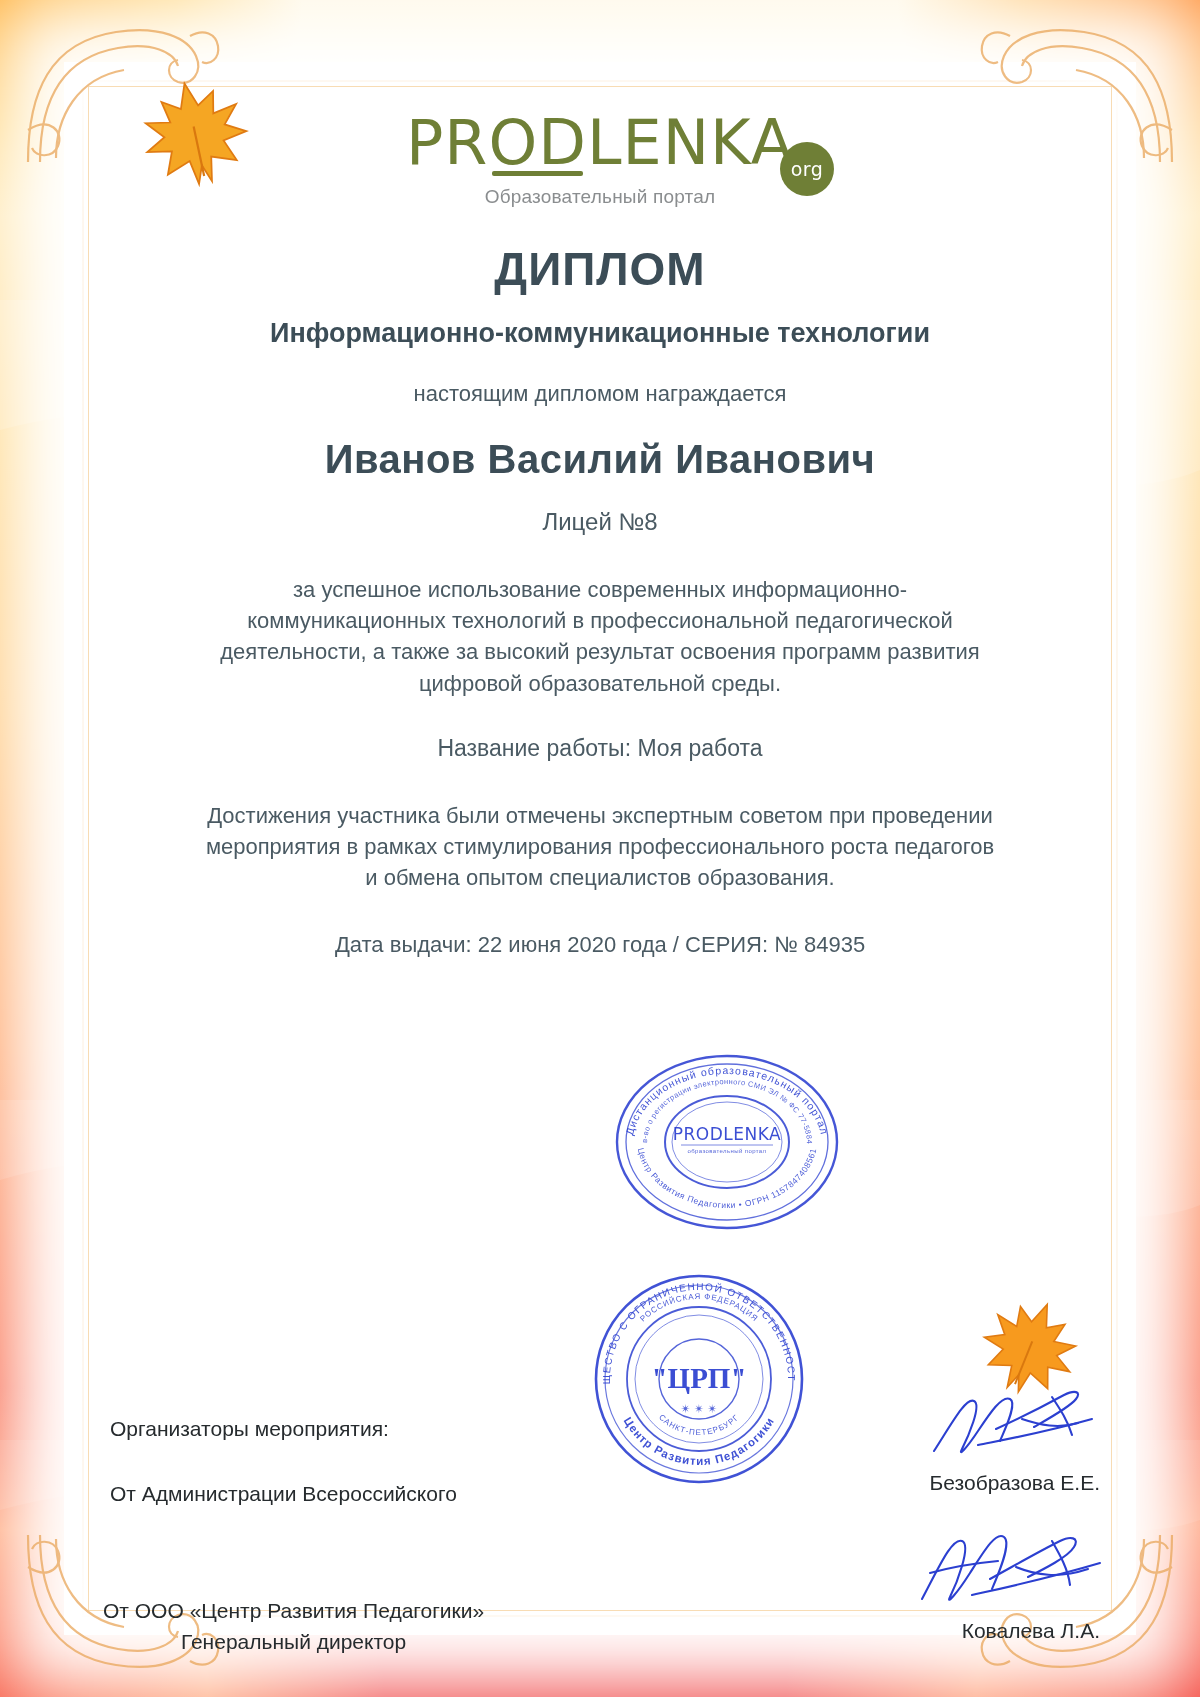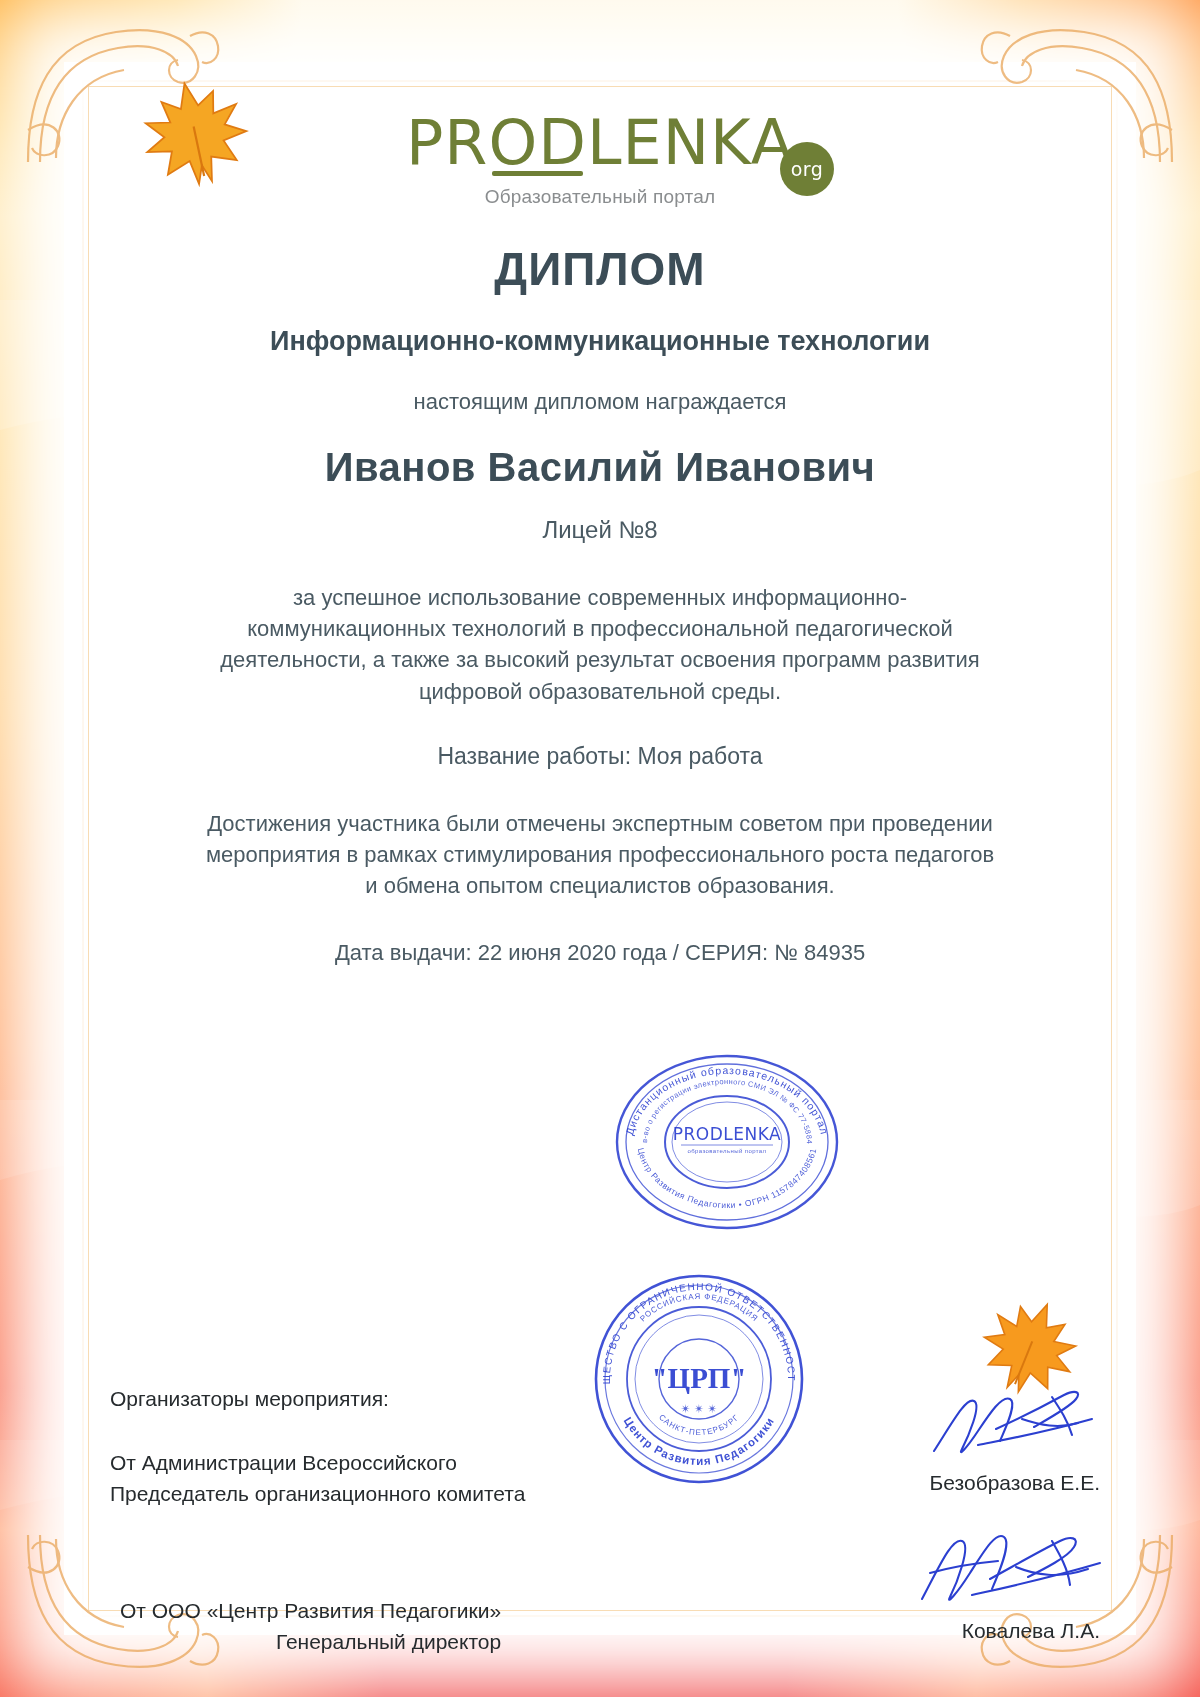--- a/index.html
+++ b/index.html
@@ -90,41 +90,41 @@
     font-family:"DejaVu Sans", sans-serif;
   }
   #logo-sub {
     margin-top:12px; font-size:19px; color:#8a8d8f; letter-spacing:.2px;
   }
 
   #dip-title {
     margin-top:34px; font-size:46px; font-weight:bold; letter-spacing:1px; color:#3c4d57;
   }
   #dip-sub {
-    margin-top:30px; font-size:27px; font-weight:bold; color:#3c4d57;
+    margin-top:22px; font-size:27px; font-weight:bold; color:#3c4d57;
   }
   #award-line { margin-top:32px; font-size:22px; color:#4a5a63; }
   #recipient  { margin-top:30px; font-size:40px; font-weight:bold; color:#3c4d57; letter-spacing:.5px; }
   #school     { margin-top:26px; font-size:24px; color:#4a5a63; }
 
   .para {
     margin:38px auto 0; width:800px; font-size:22px; line-height:1.42; color:#4a5a63;
   }
   #worktitle { margin-top:36px; font-size:23px; color:#4a5a63; }
   #issue     { margin-top:38px; font-size:22px; color:#4a5a63; }
 
   
   #footer { position:absolute; left:0; right:0; bottom:188px; }
   #org-block {
     position:absolute; left:110px; bottom:0; text-align:left;
     font-size:21px; line-height:1.45; color:#262b2e;
   }
   #org-head { margin-bottom:34px; }
   #org2-block {
-    position:absolute; left:120px; bottom:-148px; text-align:right;
+    position:absolute; left:103px; bottom:-148px; text-align:center;
     font-size:21px; line-height:1.45; color:#262b2e;
   }
 
   .sig-name { position:absolute; font-size:21px; color:#262b2e; }
   #sig1-name { right:100px; bottom:14px; }
   #sig2-name { right:100px; bottom:-134px; }
 
   .sig-svg { position:absolute; pointer-events:none; }
   #sig1-svg { right:88px;  bottom:40px; width:190px; height:90px; }
   #sig2-svg { right:88px;  bottom:-108px; width:200px; height:96px; }
@@ -273,21 +273,20 @@
       <text y="9" text-anchor="middle" font-size="29" font-weight="bold" fill="#2b3fd0" font-family="'Liberation Serif',serif" opacity=".92">"ЦРП"</text>
       <text y="34" text-anchor="middle" font-size="12" fill="#2b3fd0" opacity=".8">✴ ✴ ✴</text>
     </g>
   </svg>
 
   <div id="footer">
 
     <div id="org-block">
       <div id="org-head">Организаторы мероприятия:</div>
       <div>От Администрации Всероссийского</div>
-      <div>Председатель организационного комитета</div>
     </div>
 
     <div id="org2-block">
       <div>От ООО «Центр Развития Педагогики»</div>
       <div>Генеральный директор</div>
     </div>
 
     <svg id="sig1-svg" class="sig-svg" viewBox="0 0 190 90">
       <g fill="none" stroke="#2b3fd0" stroke-width="2.1" stroke-linecap="round">
         <path d="M12,72 C30,44 44,18 52,22 C60,26 46,58 40,70 C36,78 44,70 56,52 C68,34 80,16 88,20 C96,24 82,52 78,62"></path>

